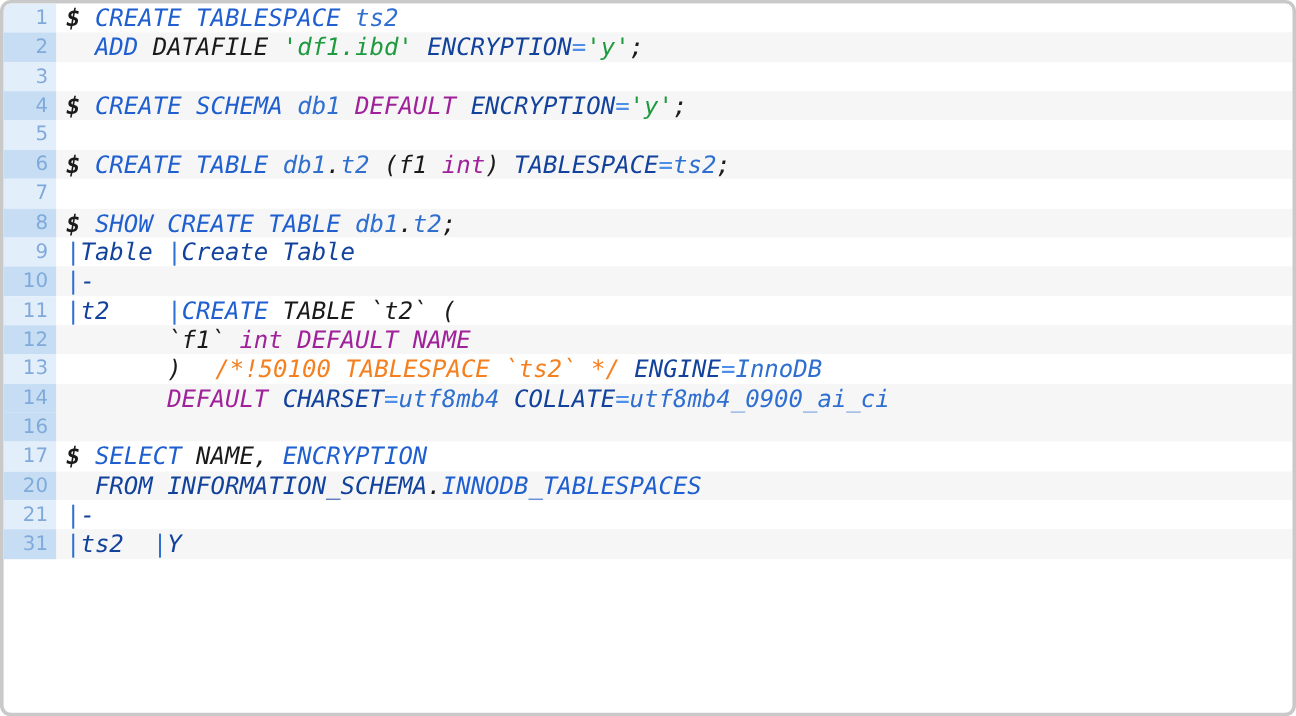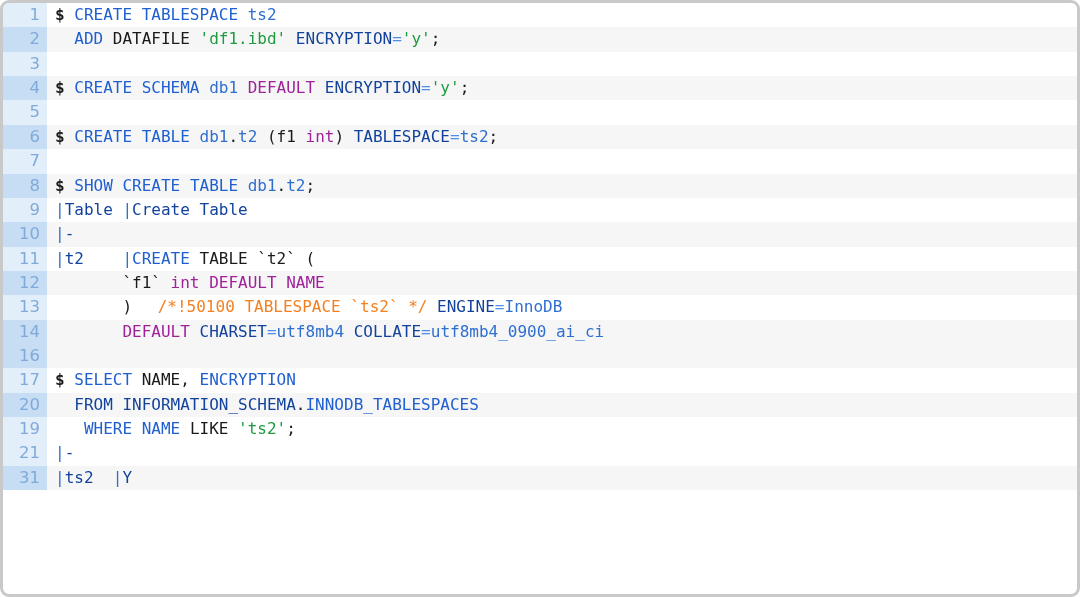--- a/index.html
+++ b/index.html
@@ -41,23 +41,24 @@
     font-family:"DejaVu Sans","Liberation Sans",sans-serif;
     user-select:none;
     height:100%;
     line-height:24.36px;
   }
   .content{
     flex:1 1 auto;
     padding-left:8px;
     box-sizing:border-box;
     height:100%;
-    font-size:16px;
+    font-size:20px;
     letter-spacing:0px;
     overflow:hidden;
+    font-style:italic;
   }
   
   .line.odd  > .gutter{background:#e3eefb;}
   .line.odd  > .content{background:#ffffff;}
   .line.even > .gutter{background:#c6ddf4;}
   .line.even > .content{background:#f6f6f6;}
 
   
   .t-plain  {color:#1a1a1a;}
   .t-kw     {color:#1f5fd0;}          
@@ -86,17 +87,16 @@
       <div class="line even"><div class="gutter">8</div><div class="content"><span class="t-prompt">$ </span><span class="t-kw">SHOW</span><span class="t-plain"> </span><span class="t-kw">CREATE</span><span class="t-plain"> </span><span class="t-kw">TABLE</span><span class="t-plain"> </span><span class="t-ident">db1</span><span class="t-plain">.</span><span class="t-ident">t2</span><span class="t-plain">;</span></div></div>
       <div class="line odd"><div class="gutter">9</div><div class="content"><span class="t-pipe">|</span><span class="t-kw2">Table </span><span class="t-pipe">|</span><span class="t-kw2">Create Table</span></div></div>
       <div class="line even"><div class="gutter">10</div><div class="content"><span class="t-pipe">|</span><span class="t-kw2">-</span></div></div>
       <div class="line odd"><div class="gutter">11</div><div class="content"><span class="t-pipe">|</span><span class="t-kw2">t2</span><span class="t-plain">    </span><span class="t-pipe">|</span><span class="t-kw">CREATE</span><span class="t-plain"> </span><span class="t-plain">TABLE</span><span class="t-plain"> `t2` (</span></div></div>
       <div class="line even"><div class="gutter">12</div><div class="content"><span class="t-plain">       `f1` </span><span class="t-purple">int</span><span class="t-plain"> </span><span class="t-purple">DEFAULT</span><span class="t-plain"> </span><span class="t-purple">NAME</span></div></div>
       <div class="line odd"><div class="gutter">13</div><div class="content"><span class="t-plain">       ) </span><span class="t-orange">/*!50100 TABLESPACE `ts2` */</span><span class="t-plain"> </span><span class="t-kw2">ENGINE</span><span class="t-op">=</span><span class="t-ident">InnoDB</span></div></div>
       <div class="line even"><div class="gutter">14</div><div class="content"><span class="t-plain">       </span><span class="t-purple">DEFAULT</span><span class="t-plain"> </span><span class="t-kw2">CHARSET</span><span class="t-op">=</span><span class="t-ident">utf8mb4</span><span class="t-plain"> </span><span class="t-kw2">COLLATE</span><span class="t-op">=</span><span class="t-ident">utf8mb4_0900_ai_ci</span></div></div>
       <div class="line even"><div class="gutter">16</div><div class="content"></div></div>
       <div class="line odd"><div class="gutter">17</div><div class="content"><span class="t-prompt">$ </span><span class="t-kw">SELECT</span><span class="t-plain"> </span><span class="t-plain">NAME,</span><span class="t-plain"> </span><span class="t-kw">ENCRYPTION</span></div></div>
       <div class="line even"><div class="gutter">20</div><div class="content"><span class="t-plain">  </span><span class="t-kw2">FROM</span><span class="t-plain"> </span><span class="t-kw2">INFORMATION_SCHEMA</span><span class="t-plain">.</span><span class="t-kw">INNODB_TABLESPACES</span></div></div>
-      <div class="line odd"><div class="gutter">19</div><div class="content"><span class="t-plain">   </span><span class="t-kw">WHERE</span><span class="t-plain"> </span><span class="t-kw">NAME</span><span class="t-plain"> </span><span class="t-plain">LIKE</span><span class="t-plain"> </span><span class="t-str">'ts2'</span><span class="t-plain">;</span></div></div>
       <div class="line odd"><div class="gutter">21</div><div class="content"><span class="t-pipe">|</span><span class="t-kw2">-</span></div></div>
       <div class="line even"><div class="gutter">31</div><div class="content"><span class="t-pipe">|</span><span class="t-kw2">ts2</span><span class="t-plain">  </span><span class="t-pipe">|</span><span class="t-kw2">Y</span></div></div>
     </div>
 </div>
 
 </body></html>

